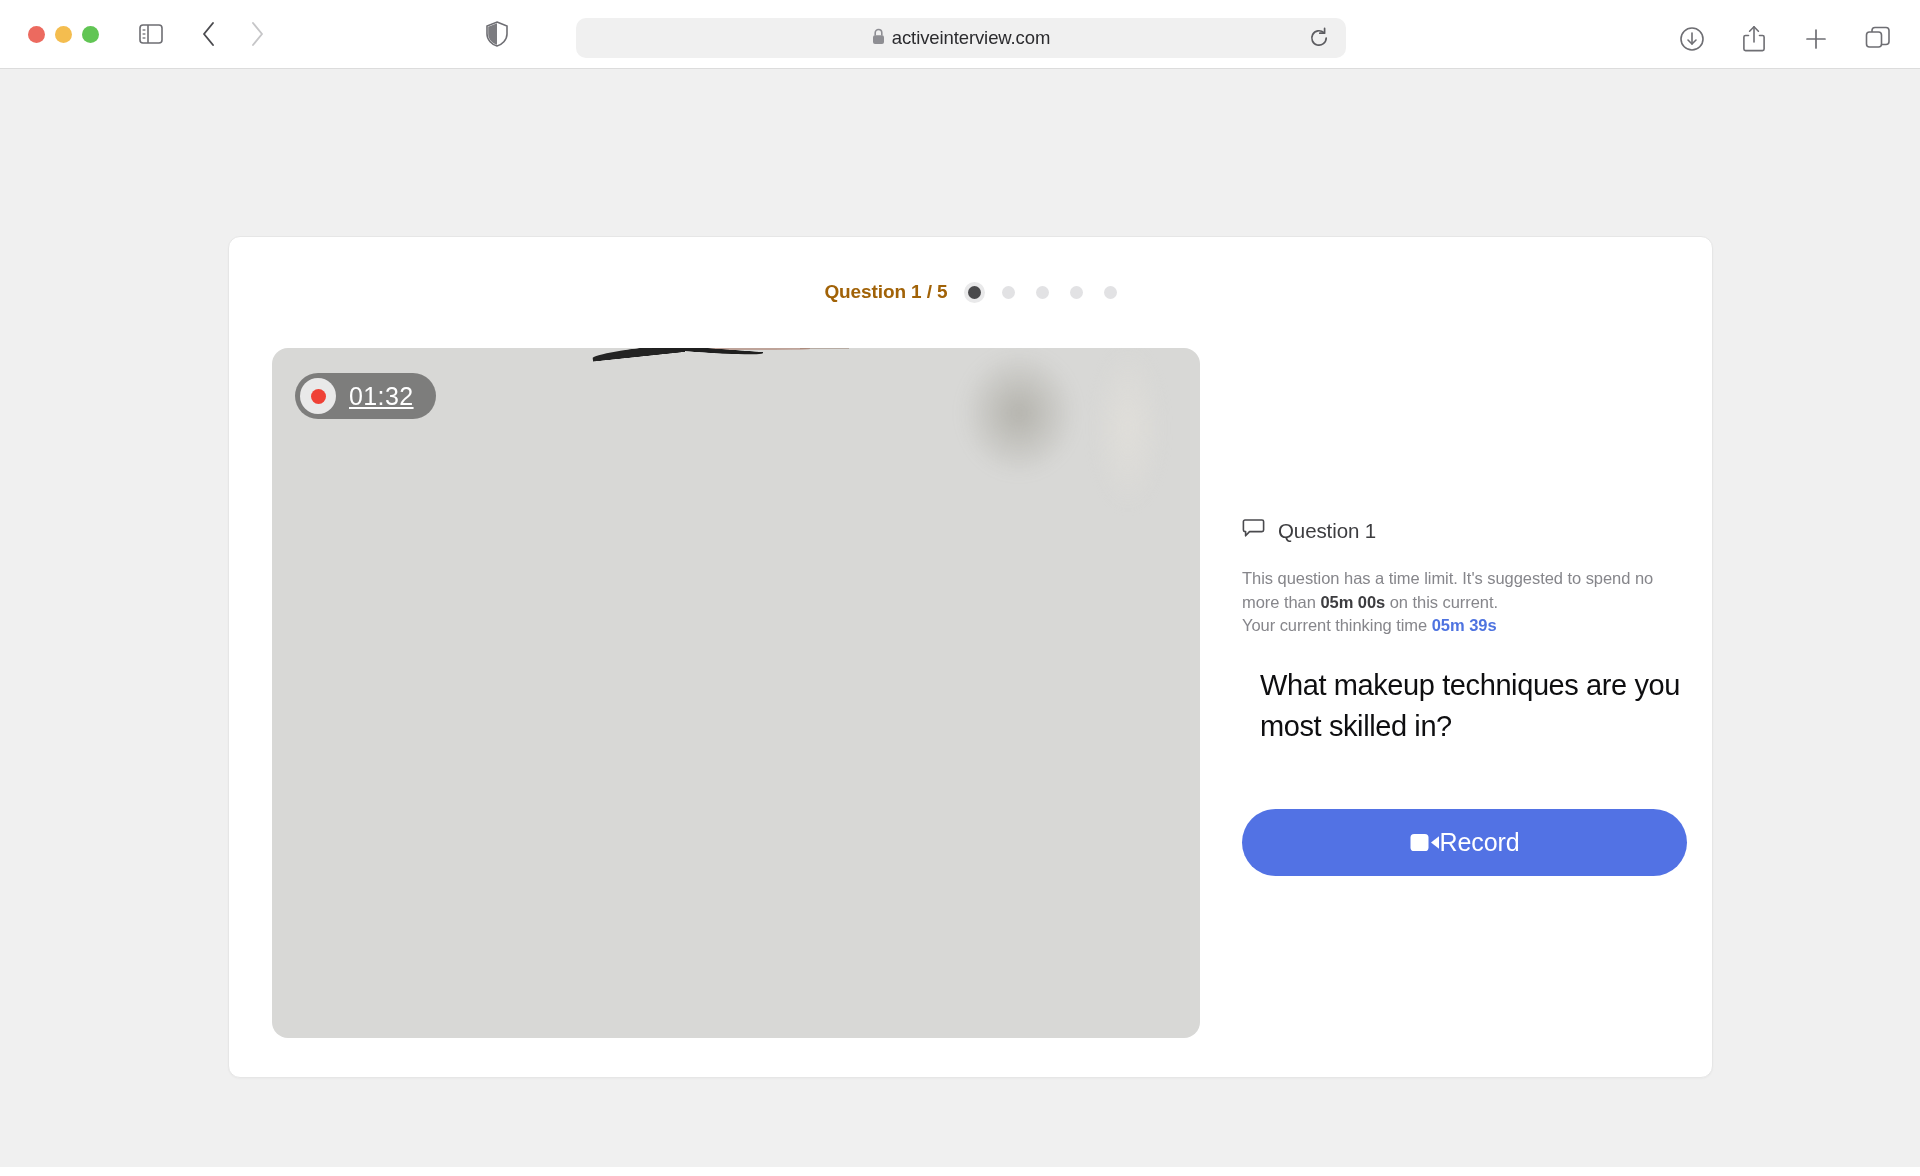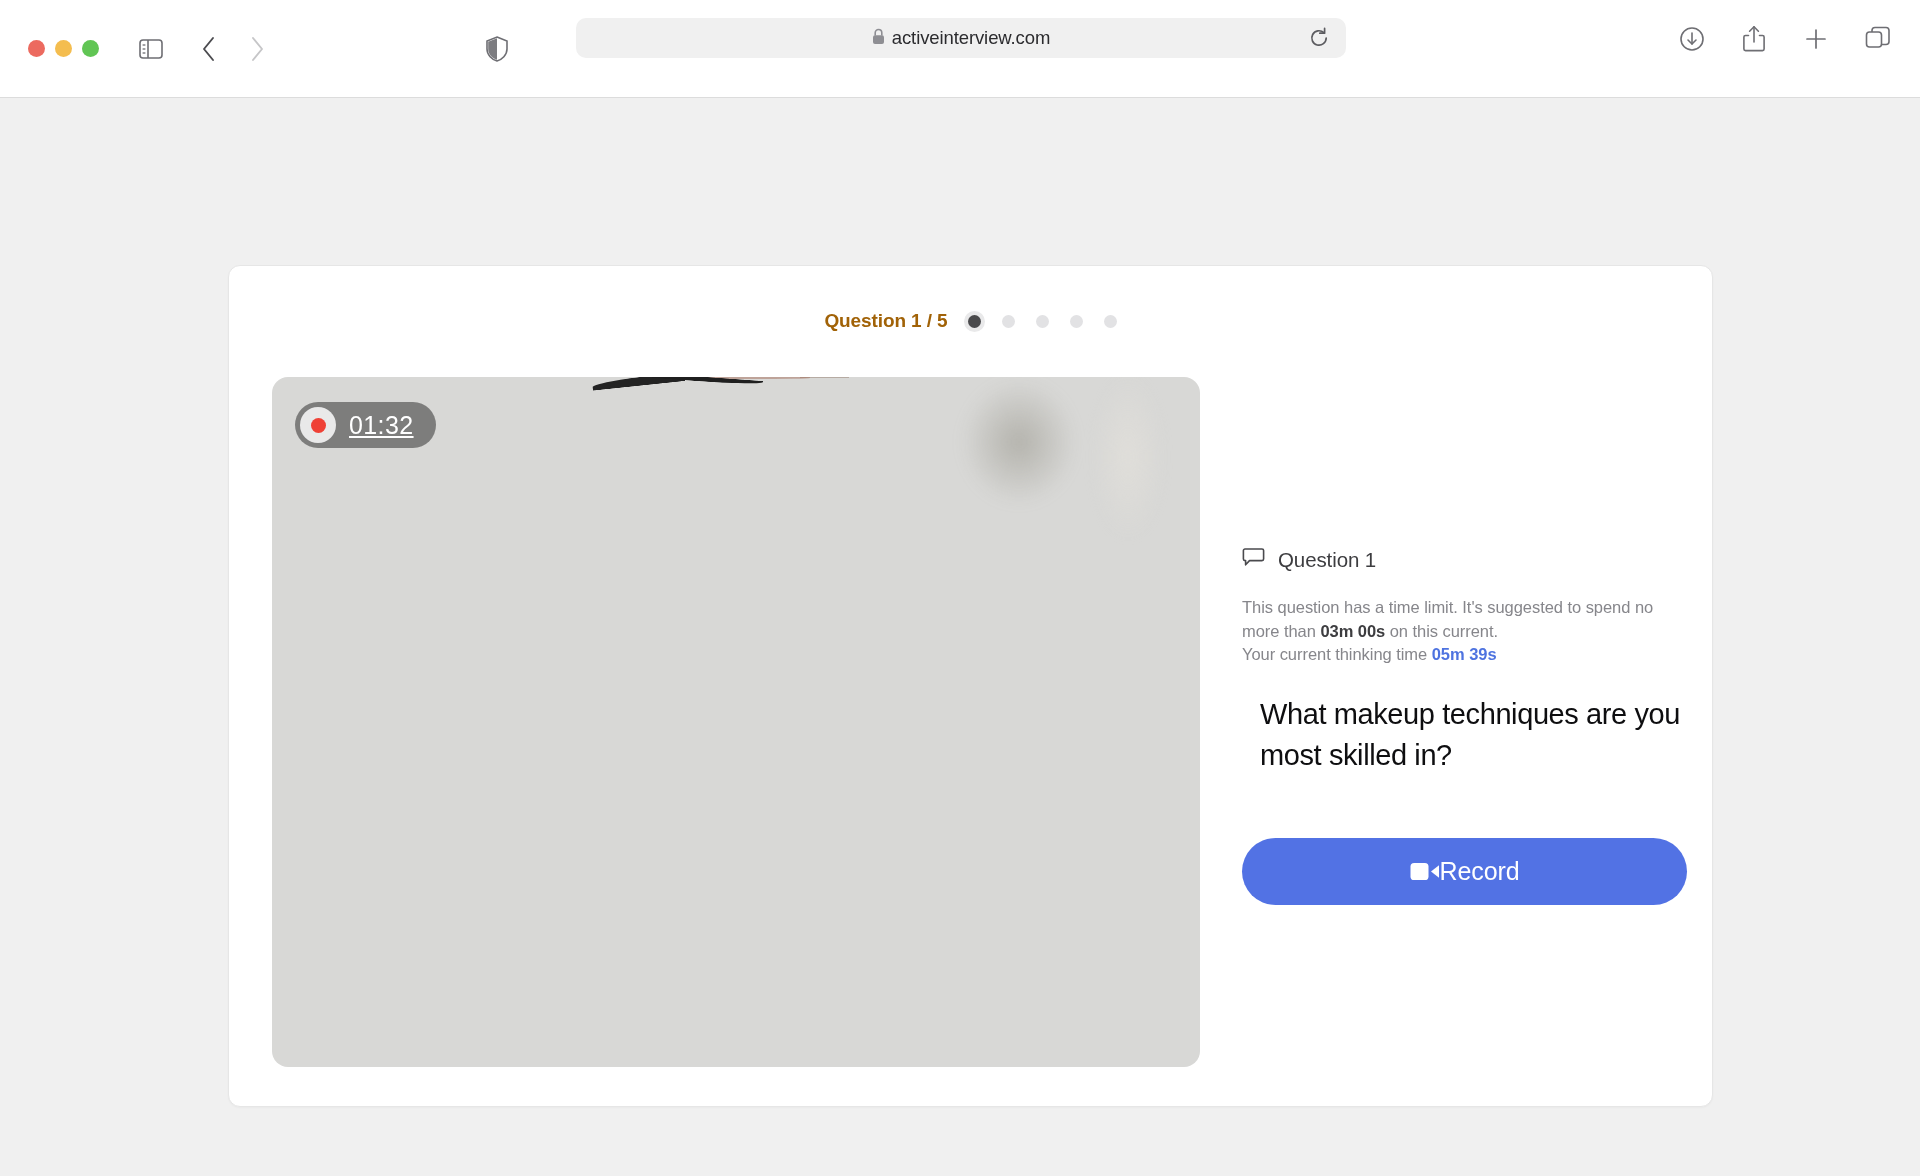--- a/index.html
+++ b/index.html
@@ -9,21 +9,21 @@
     height: 1176px;
     overflow: hidden;
     background: #ffffff;
     font-family: "Liberation Sans", sans-serif;
   }
 
   
   .browser-chrome {
     position: relative;
     width: 1920px;
-    height: 98px;
+    height: 69px;
     background: #ffffff;
     border-bottom: 1px solid #dcdcdc;
     display: flex;
     align-items: center;
   }
 
   .traffic-lights {
     display: flex;
     align-items: center;
     gap: 10px;
@@ -677,21 +677,21 @@
       <div class="q-head">
         <span>
           <svg width="23" height="23" viewBox="0 0 23 23" fill="none" stroke="#4a4a4e" stroke-width="1.6" stroke-linejoin="round">
             <path d="M3 3 H20 a1.6 1.6 0 0 1 1.6 1.6 V13 a1.6 1.6 0 0 1 -1.6 1.6 H7.5 L3.6 18.8 V14.6 H3 a1.6 1.6 0 0 1 -1.6 -1.6 V4.6 A1.6 1.6 0 0 1 3 3 Z"></path>
           </svg>
         </span>
         <span class="q-head-label">Question 1</span>
       </div>
 
       <div class="q-meta">
-        <span>This question has a time limit. It's suggested to spend no more than </span><b>03m 00s</b><span> on this current.</span><br>
+        <span>This question has a time limit. It's suggested to spend no more than </span><b>05m 00s</b><span> on this current.</span><br>
         <span>Your current thinking time </span><span class="accent">05m 39s</span>
       </div>
 
       <div class="q-text">What makeup techniques are you most skilled in?</div>
 
       <button class="record-btn">
         <span class="cam-icon">
           <svg width="30" height="21" viewBox="0 0 30 21">
             <rect x="0.5" y="2" width="18" height="17" rx="3.6" fill="#ffffff"></rect>
             <path d="M21 10.5 L29 4.2 V16.8 Z" fill="#ffffff"></path>

